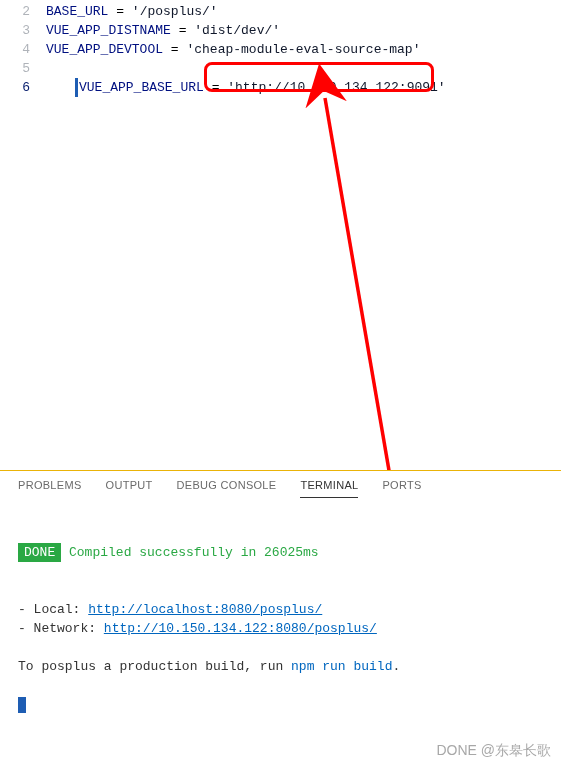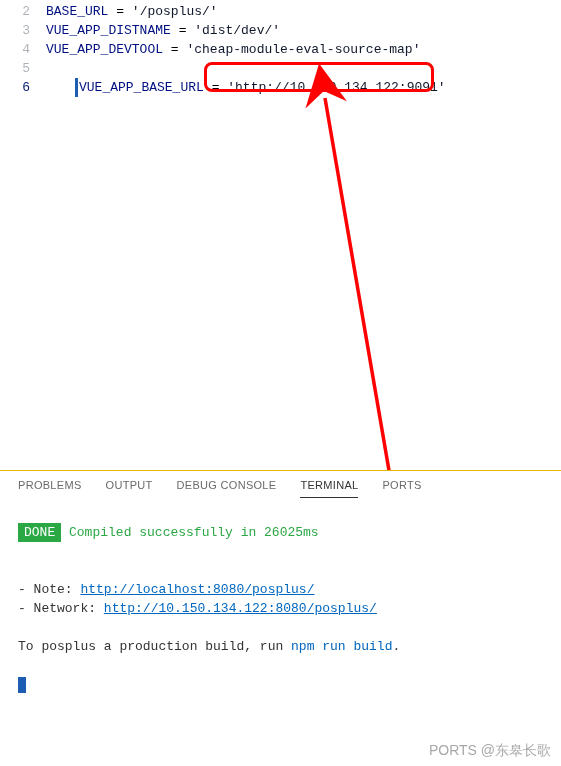--- a/index.html
+++ b/index.html
@@ -96,20 +96,21 @@
     font-family: Consolas, 'Courier New', monospace;
     font-size: 13px;
     line-height: 19px;
     color: #333;
   }
   .badge-done {
     background: #2aa844;
     color: #ffffff;
     padding: 0 6px;
     display: inline-block;
+    margin-top: 20px;
   }
   .t-green { color: #2aa844; }
   .t-blue { color: #0066bf; text-decoration: underline; }
   .t-bold { font-weight: bold; }
   .cursor-block {
     display: inline-block;
     width: 8px; height: 16px;
     background: #1e5db3;
     vertical-align: middle;
   }
@@ -163,22 +164,22 @@
     <div class="tab">OUTPUT</div>
     <div class="tab">DEBUG CONSOLE</div>
     <div class="tab active">TERMINAL</div>
     <div class="tab">PORTS</div>
   </div>
 
   <div class="term">
     <div><span class="badge-done"> DONE </span><span class="t-green"> Compiled successfully in 26025ms</span></div>
     <div>&nbsp;</div>
     <div>&nbsp;</div>
-    <div><span> - Note:   </span><span class="t-blue">http://localhost:8080/posplus/</span></div>
+    <div><span> - Local:   </span><span class="t-blue">http://localhost:8080/posplus/</span></div>
     <div><span> - Network: </span><span class="t-blue">http://10.150.134.122:8080/posplus/</span></div>
     <div>&nbsp;</div>
     <div><span> To posplus a production build, run </span><span style="color:#0066bf;">npm run build</span><span>.</span></div>
     <div>&nbsp;</div>
     <div><span class="cursor-block"></span></div>
   </div>
 </div>
 
-<div class="watermark">PORTS @东皋长歌</div>
+<div class="watermark">DONE @东皋长歌</div>
 
 </body></html>

